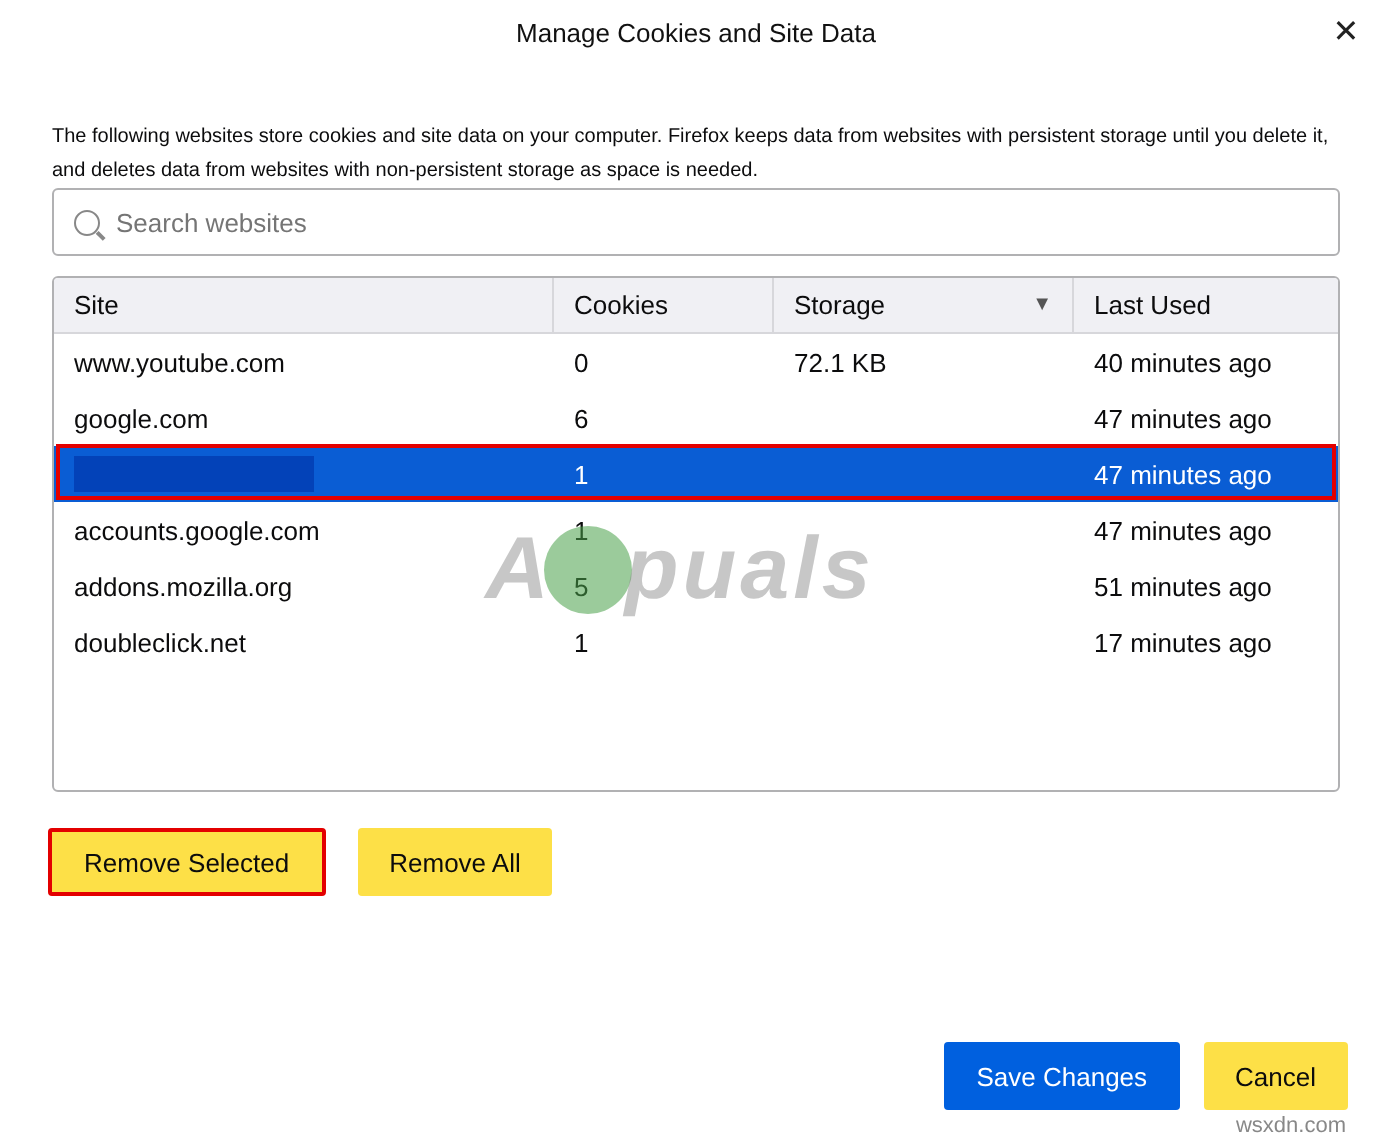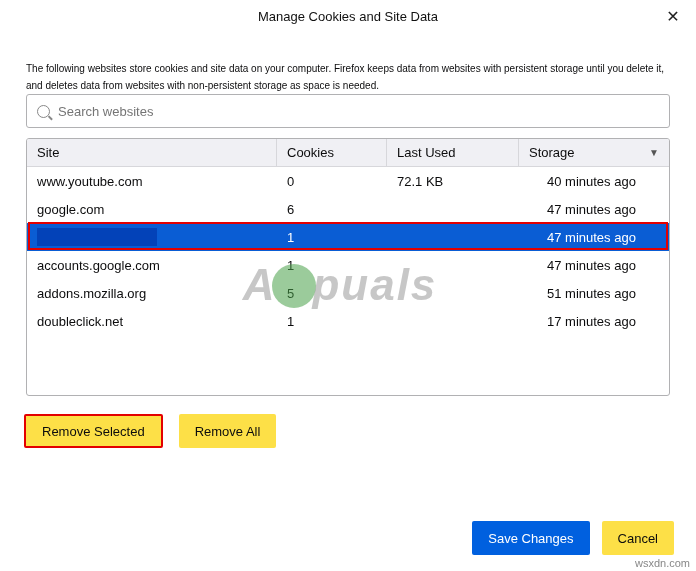--- a/index.html
+++ b/index.html
@@ -159,21 +159,21 @@
   }
   .footer {
     position: absolute;
     right: 22px;
     bottom: 16px;
     display: flex;
     gap: 12px;
   }
   .source {
     position: absolute;
-    right: 6px; bottom: 2px;
+    right: 23px; bottom: 2px;
     font-size: 11px;
     color: #888;
   }
   .watermark {
     position: absolute;
     left: 0; right: 16px; top: 260px;
     text-align: center;
     pointer-events: none;
   }
   .watermark span {
@@ -211,26 +211,26 @@
   </div>
 
   <div class="table">
     <div class="thead">
       <div class="th col-site">
         <span>Site</span>
       </div>
       <div class="th col-cookies">
         <span>Cookies</span>
       </div>
-      <div class="th col-last">
-        <span>Last Used</span>
-      </div>
       <div class="th col-storage">
         <span>Storage</span>
         <span class="sort-arrow">▼</span>
+      </div>
+      <div class="th col-last">
+        <span>Last Used</span>
       </div>
     </div>
     <div id="tbody">
         <div class="tr">
           <div class="td col-site">www.youtube.com</div>
           <div class="td col-cookies">0</div>
           <div class="td col-storage">72.1 KB</div>
           <div class="td col-last">40 minutes ago</div>
         </div>
         <div class="tr">

